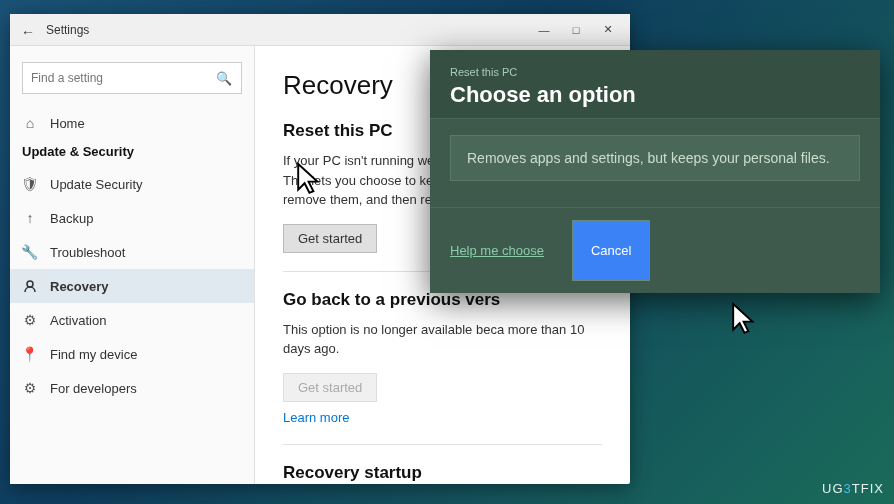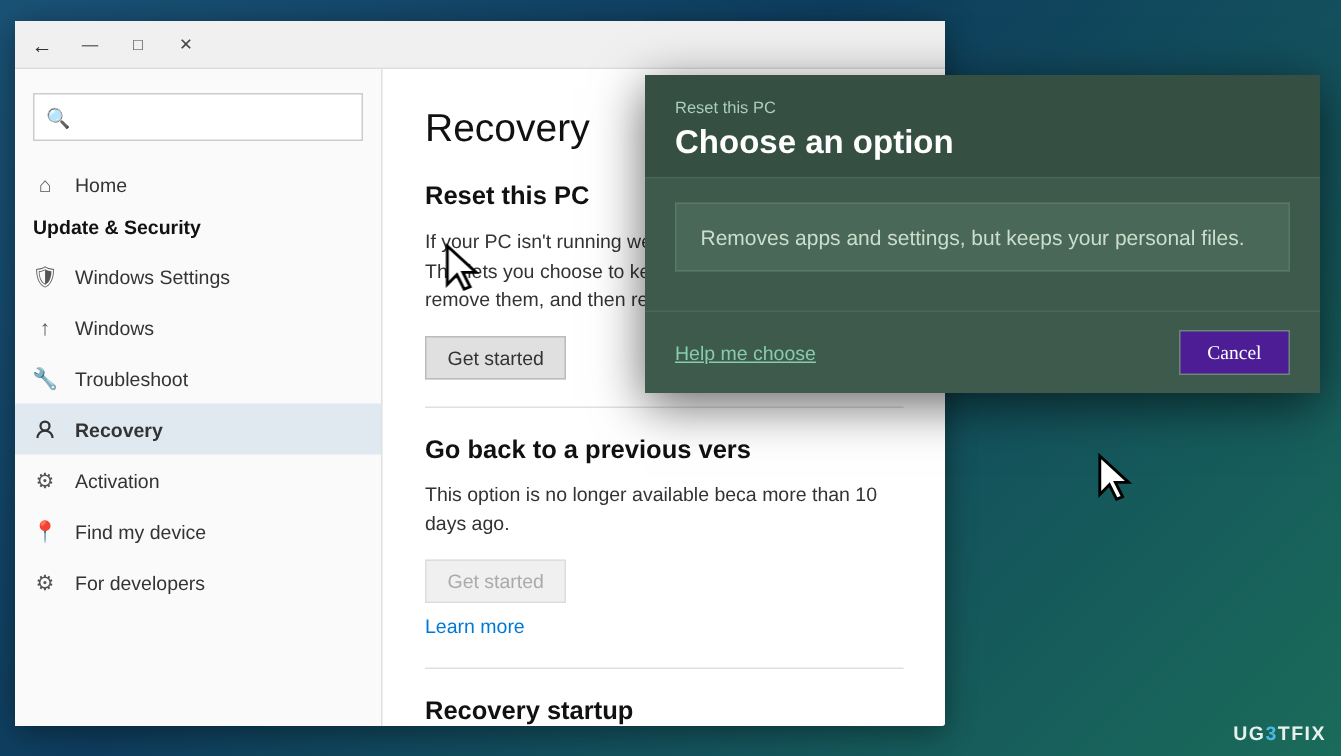--- a/index.html
+++ b/index.html
@@ -251,40 +251,39 @@
     }
 
     .dialog-option-desc {
       font-size: 14px;
       color: #ccddcc;
     }
 
     .dialog-footer {
       padding: 12px 20px;
       display: flex;
-      justify-content: space-between;
       align-items: center;
       border-top: 1px solid #4a6858;
+      gap: 28px;
     }
 
     .dialog-help-link {
       font-size: 13px;
       color: #88ccaa;
       cursor: pointer;
       text-decoration: underline;
     }
 
     .dialog-cancel-btn {
-      background: #4c1d95;
+      background: #3b82f6;
       border: 1px solid #6a8878;
       color: #fff;
-      padding: 6px 18px;
-      font-size: 13px;
-      cursor: pointer;
-      font-family: Liberation Serif, serif;
+      padding: 22px 18px;
+      font-size: 13px;
+      cursor: pointer;
     }
 
     
     .cursor {
       position: absolute;
       width: 0;
       height: 0;
       pointer-events: none;
       z-index: 9999;
     }
@@ -292,70 +291,72 @@
       width: 32px;
       height: 40px;
     }
 
     
     .watermark {
       position: absolute;
       bottom: 8px;
       right: 10px;
       font-size: 13px;
-      font-weight: 700;
+      font-weight: 400;
       color: #fff;
       opacity: 0.9;
       letter-spacing: 1px;
     }
     .watermark span {
       color: #4fc3f7;
     }
   </style>
 </head>
 <body>
 
 <div class="bg"></div>
 
 <div class="settings-window">
 
   <div class="title-bar">
     <div class="title-bar-back">
       <span>←</span>
     </div>
+    <span class="title-bar-text">Settings</span>
     <div class="title-bar-controls">
       <div class="title-bar-btn">—</div>
       <div class="title-bar-btn">□</div>
       <div class="title-bar-btn close">✕</div>
     </div>
   </div>
 
   <div class="window-body">
 
     <div class="sidebar">
 
       <div class="search-box">
+        <input type="text" placeholder="Find a setting" style="">
         <span class="search-icon-box">🔍</span>
       </div>
 
       <div class="sidebar-item">
         <span class="sidebar-icon">⌂</span>
         <span>Home</span>
       </div>
 
       <div class="sidebar-section-title">Update &amp; Security</div>
 
       <div class="sidebar-item">
         <span class="sidebar-icon">🛡</span>
-        <span>Windows Settings</span>
+        <span>Update Security</span>
       </div>
 
       <div class="sidebar-item">
         <span class="sidebar-icon">↑</span>
-        <span>Windows</span>
+        <span>Backup</span>
       </div>
 
       <div class="sidebar-item">
         <span class="sidebar-icon">🔧</span>
         <span>Troubleshoot</span>
       </div>
 
       <div class="sidebar-item active">
         <span class="sidebar-icon">
           <svg width="14" height="14" viewBox="0 0 14 14" fill="none">

